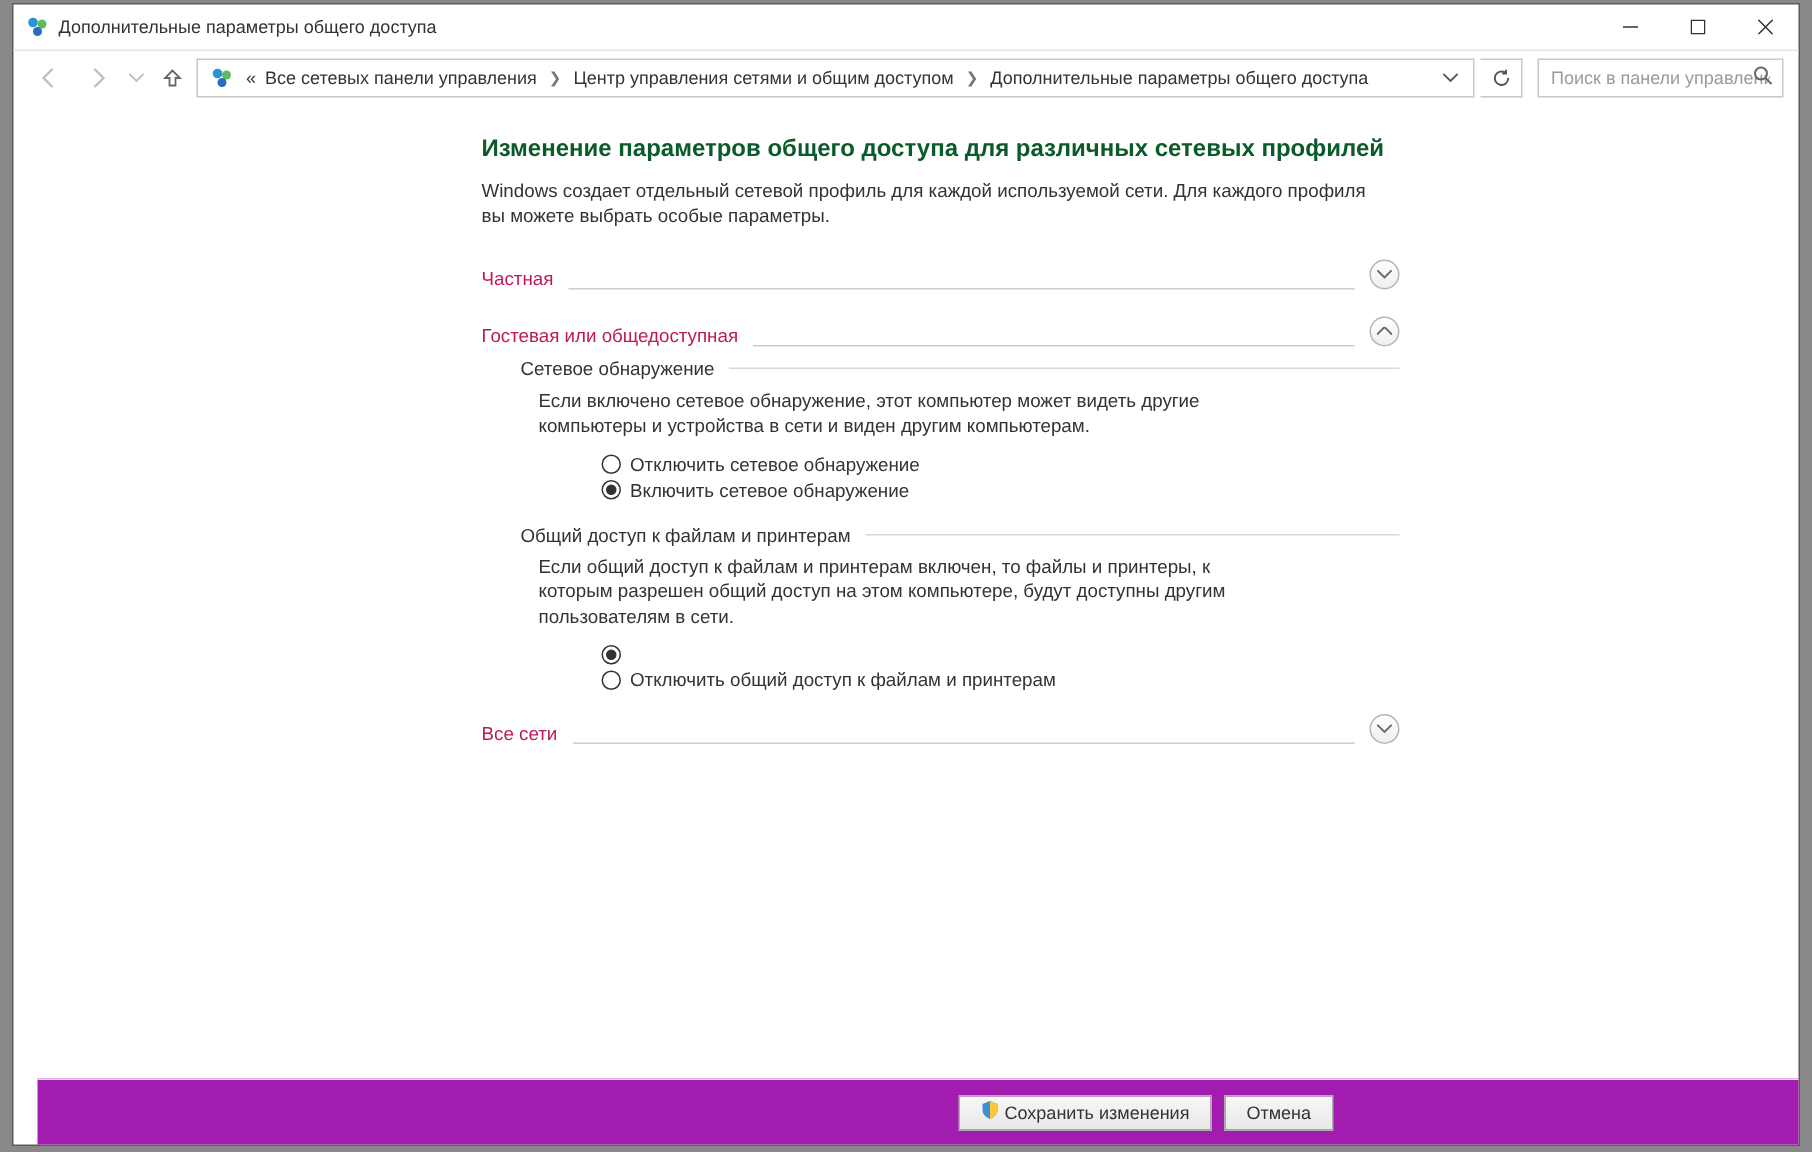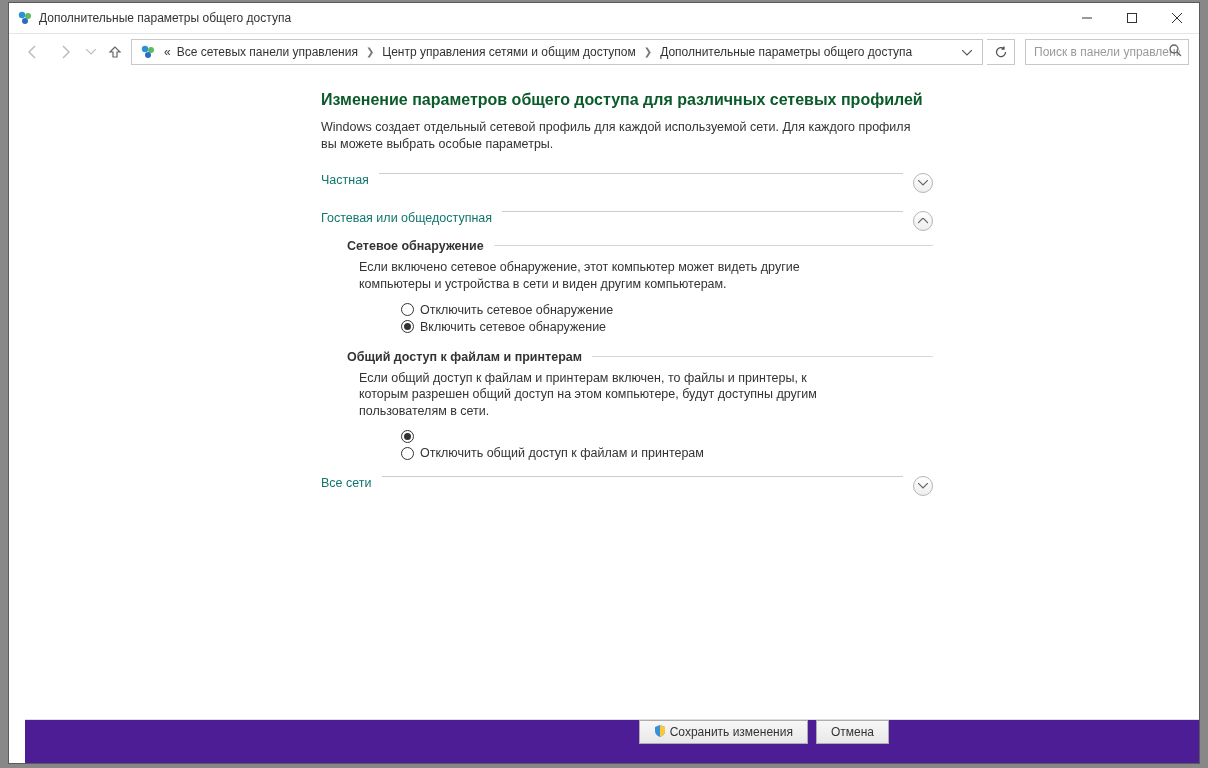--- a/index.html
+++ b/index.html
@@ -53,49 +53,49 @@
     flex:1; overflow:auto; padding:22px 0 0 0;
   }
   .page {
     width:612px; margin:0 auto 0 312px;
   }
   h1.page-title {
     font-size:16px; font-weight:700; color:#0a5a2a; margin:0 0 10px 0;
   }
   .desc { font-size:12.5px; color:#333; line-height:1.35; margin-bottom:20px; width:590px; }
   .section-head {
-    display:flex; align-items:flex-start; gap:10px; font-size:12.5px; color:#0f766e;
+    display:flex; align-items:flex-end; gap:10px; font-size:12.5px; color:#be185d;
     margin:6px 0 8px 0;
   }
   .section-head .line { flex:1; height:1px; background:#ccc; }
   .chev {
     width:20px; height:20px; border:1px solid #b5b5b5; border-radius:50%;
     display:flex; align-items:center; justify-content:center; font-size:10px; color:#666;
     background:linear-gradient(#fff,#eee);
   }
   .subgroup { margin-left:26px; margin-bottom:16px; }
   .sub-head {
-    display:flex; align-items:center; gap:10px; font-size:12.5px; color:#333; margin-bottom:6px;font-weight:bold;
+    display:flex; align-items:center; gap:10px; font-size:12.5px; color:#333; margin-bottom:6px;
   }
   .sub-head .line { flex:1; height:1px; background:#d8d8d8; }
   .explain { font-size:12.5px; color:#333; line-height:1.35; margin:6px 0 10px 12px; width:500px; }
   .radio-row {
     display:flex; align-items:center; gap:6px; font-size:12.5px; color:#333;
     margin-left:54px; margin-bottom:3px;
   }
   .radio {
     width:13px; height:13px; border:1px solid #333; border-radius:50%;
     display:flex; align-items:center; justify-content:center; flex-shrink:0;
   }
   .radio.checked::after {
     content:""; width:7px; height:7px; background:#333; border-radius:50%;
   }
   .footer {
-    height:44px; border-top:1px solid #ddd; background:#4c1d95;
-    display:flex; justify-content:center; gap:8px;
+    height:44px; border-top:1px solid #ddd; background:#a21caf;
+    display:flex; align-items:center; justify-content:center; gap:8px;
     padding-right:310px; padding-left:310px;margin-left:16px;
   }
   .footer .btn-row { display:flex; gap:8px; margin-left:auto; }
   .btn {
     height:24px; padding:0 14px; font-size:12px; color:#333;
     border:1px solid #adadad; background:linear-gradient(#f7f7f7,#e8e8e8);
     display:flex; align-items:center; gap:4px;
   }
   .shield { font-size:11px; }
 </style>

